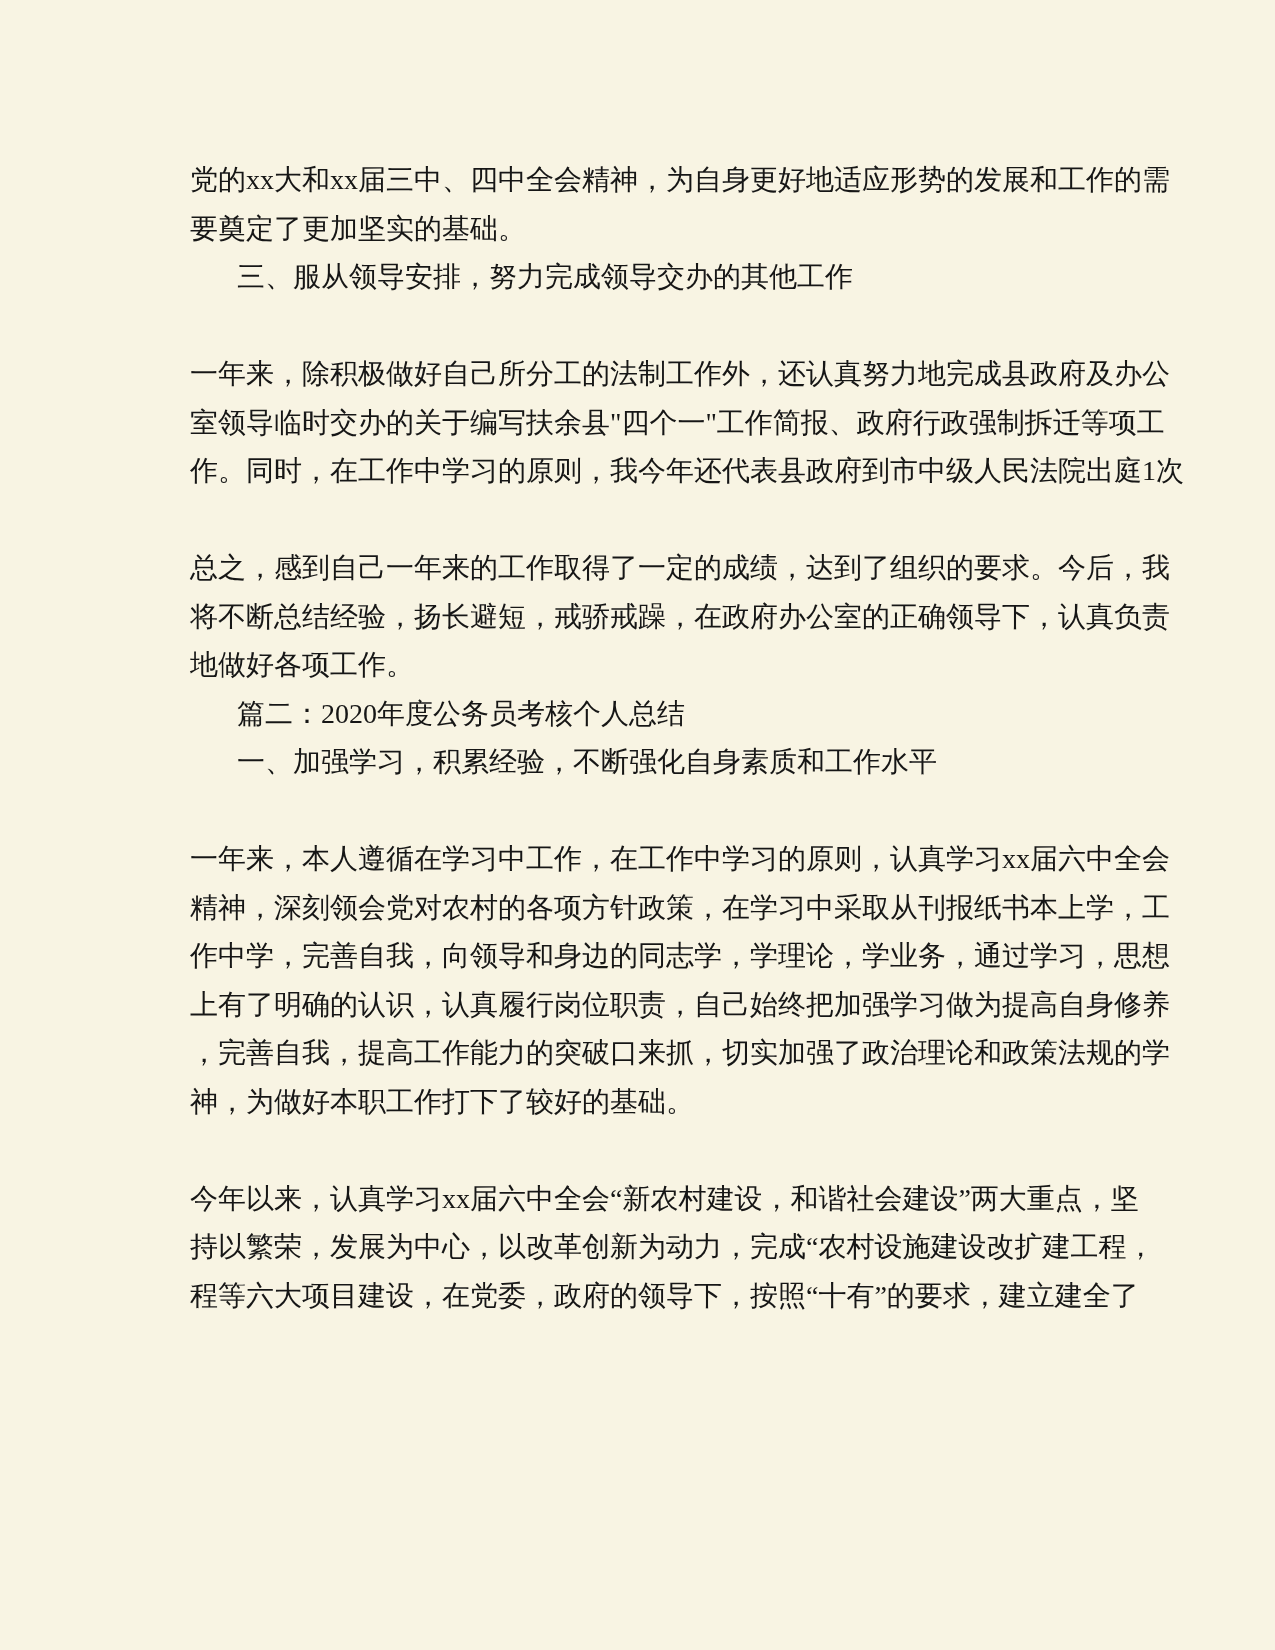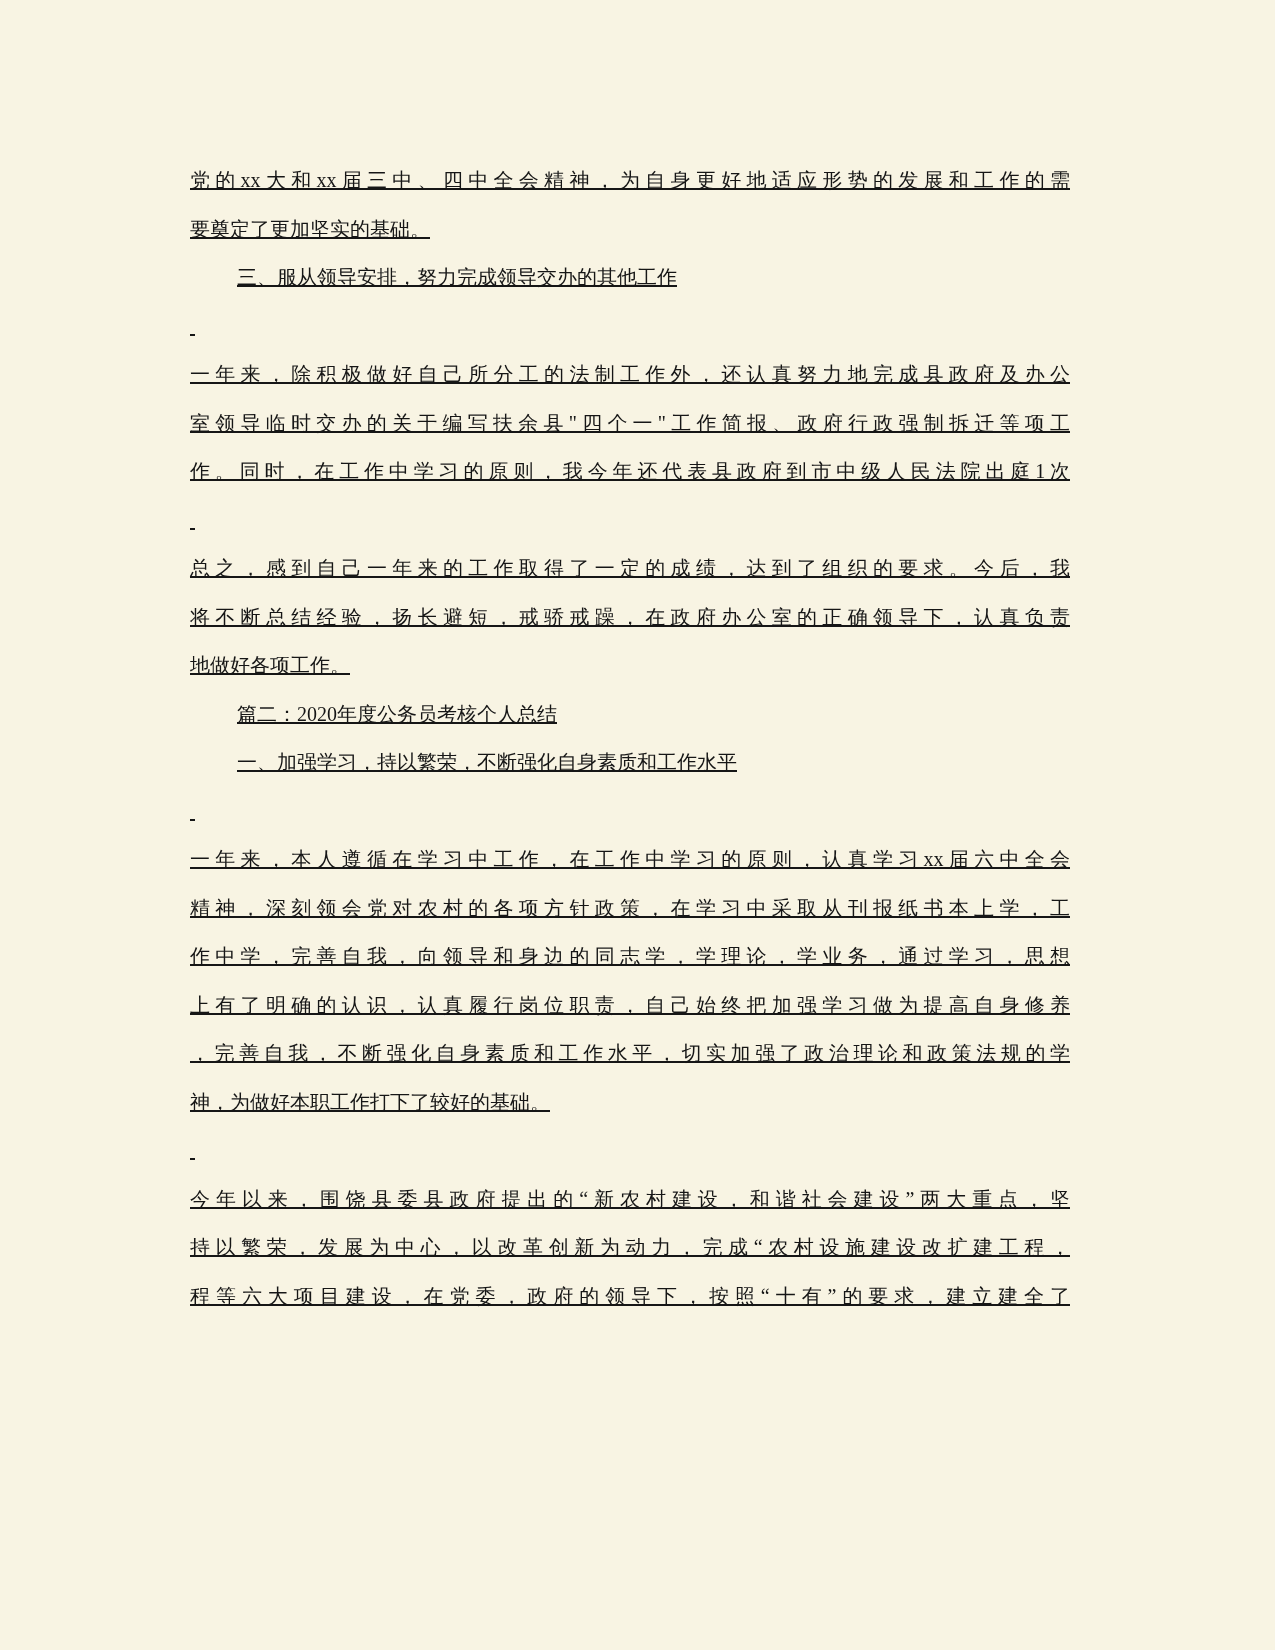--- a/index.html
+++ b/index.html
@@ -12,26 +12,25 @@
     font-family: "Liberation Serif", "DejaVu Serif", serif;
   }
   .content {
     position: absolute;
     left: 190px;
     top: 156px;
     width: 880px;
     color: #161616;
   }
   .line {
-    font-size: 20px;
+    font-size: 28px;
     line-height: 48.5px;
     height: 48.5px;
     white-space: nowrap;
     overflow: visible;
-    text-decoration: underline;
   }
   .j {
     text-align: justify;
     text-align-last: justify;
   }
   .ind {
     text-indent: 47px;
   }
   .blank { }
 </style>
@@ -45,26 +44,26 @@
       <div class="line ind">三、服从领导安排，努力完成领导交办的其他工作</div>
       <div class="line blank">&nbsp;</div>
       <div class="line j">一年来，除积极做好自己所分工的法制工作外，还认真努力地完成县政府及办公</div>
       <div class="line j">室领导临时交办的关于编写扶余县"四个一"工作简报、政府行政强制拆迁等项工</div>
       <div class="line j">作。同时，在工作中学习的原则，我今年还代表县政府到市中级人民法院出庭1次</div>
       <div class="line blank">&nbsp;</div>
       <div class="line j">总之，感到自己一年来的工作取得了一定的成绩，达到了组织的要求。今后，我</div>
       <div class="line j">将不断总结经验，扬长避短，戒骄戒躁，在政府办公室的正确领导下，认真负责</div>
       <div class="line">地做好各项工作。</div>
       <div class="line ind">篇二：2020年度公务员考核个人总结</div>
-      <div class="line ind">一、加强学习，持以繁荣，不断强化自身素质和工作水平</div>
+      <div class="line ind">一、加强学习，积累经验，不断强化自身素质和工作水平</div>
       <div class="line blank">&nbsp;</div>
       <div class="line j">一年来，本人遵循在学习中工作，在工作中学习的原则，认真学习xx届六中全会</div>
       <div class="line j">精神，深刻领会党对农村的各项方针政策，在学习中采取从刊报纸书本上学，工</div>
       <div class="line j">作中学，完善自我，向领导和身边的同志学，学理论，学业务，通过学习，思想</div>
       <div class="line j">上有了明确的认识，认真履行岗位职责，自己始终把加强学习做为提高自身修养</div>
-      <div class="line j">，完善自我，不断强化自身素质和工作水平，切实加强了政治理论和政策法规的学</div>
+      <div class="line j">，完善自我，提高工作能力的突破口来抓，切实加强了政治理论和政策法规的学</div>
       <div class="line">神，为做好本职工作打下了较好的基础。</div>
       <div class="line blank">&nbsp;</div>
-      <div class="line j">今年以来，围饶县委县政府提出的“新农村建设，和谐社会建设”两大重点，坚</div>
+      <div class="line j">今年以来，认真学习xx届六中全会“新农村建设，和谐社会建设”两大重点，坚</div>
       <div class="line j">持以繁荣，发展为中心，以改革创新为动力，完成“农村设施建设改扩建工程，</div>
       <div class="line j">程等六大项目建设，在党委，政府的领导下，按照“十有”的要求，建立建全了</div>
     </div>
 </div>
 
 </body></html>

